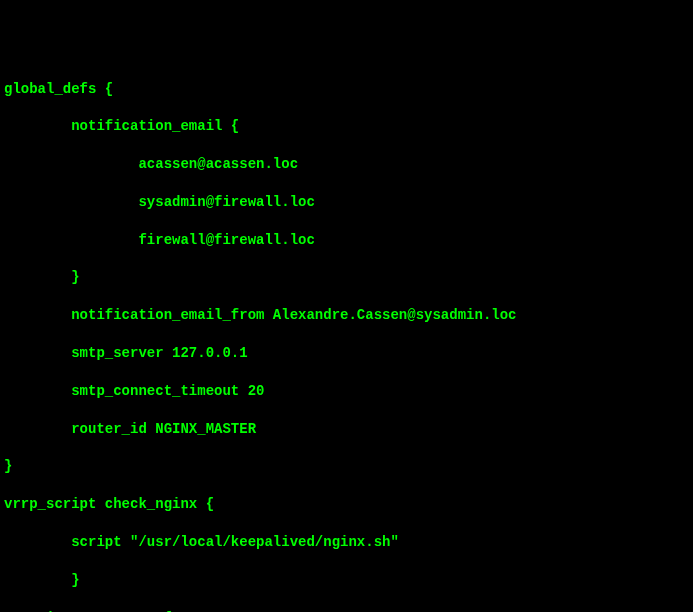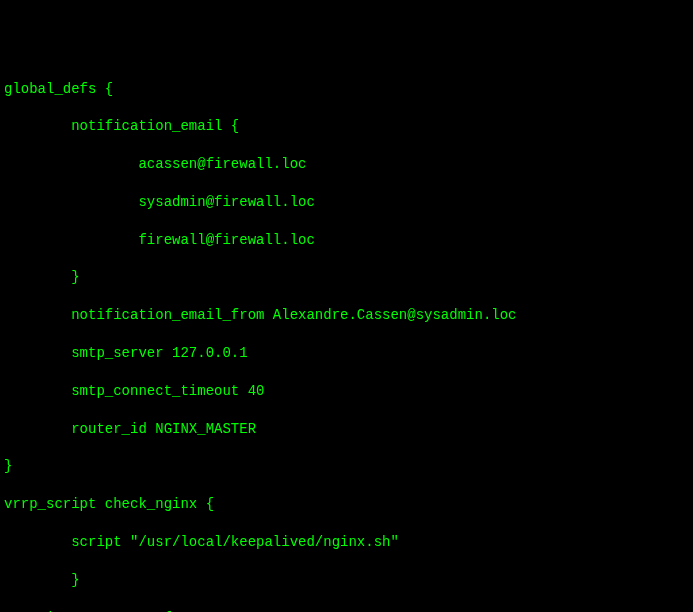--- a/index.html
+++ b/index.html
@@ -8,36 +8,36 @@
       font-family: "Courier New", monospace;
       font-size: 14px;
       line-height: 1.35;
       color: #00ff00;
       padding: 4px;
       white-space: pre;
       width: 693px;
       height: 612px;
       overflow: hidden;
     }
-    .line { display: block; }
+    .line { display: block; font-weight: bold; }
   </style>
 </head>
 <body>
 
 
 
 <span class="line">global_defs {</span>
 <span class="line">        notification_email {</span>
-<span class="line">                acassen@firewall.loc</span>
+<span class="line">                acassen@acassen.loc</span>
 <span class="line">                sysadmin@firewall.loc</span>
 <span class="line">                firewall@firewall.loc</span>
 <span class="line">        }</span>
 <span class="line">        notification_email_from Alexandre.Cassen@sysadmin.loc</span>
 <span class="line">        smtp_server 127.0.0.1</span>
-<span class="line">        smtp_connect_timeout 40</span>
+<span class="line">        smtp_connect_timeout 20</span>
 <span class="line">        router_id NGINX_MASTER</span>
 <span class="line">}</span>
 <span class="line">vrrp_script check_nginx {</span>
 <span class="line">        script "/usr/local/keepalived/nginx.sh"</span>
 <span class="line">        }</span>
 <span class="line">vrrp_instance VI_1 {</span>
 
 
 
 

